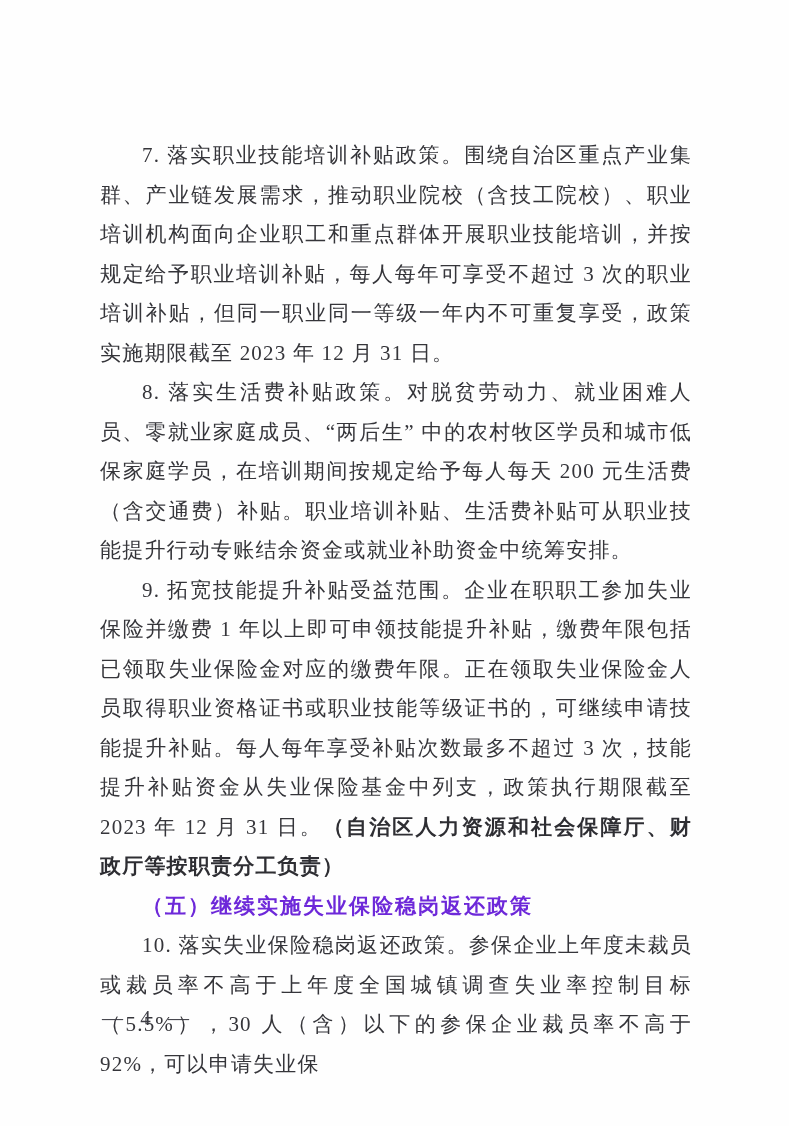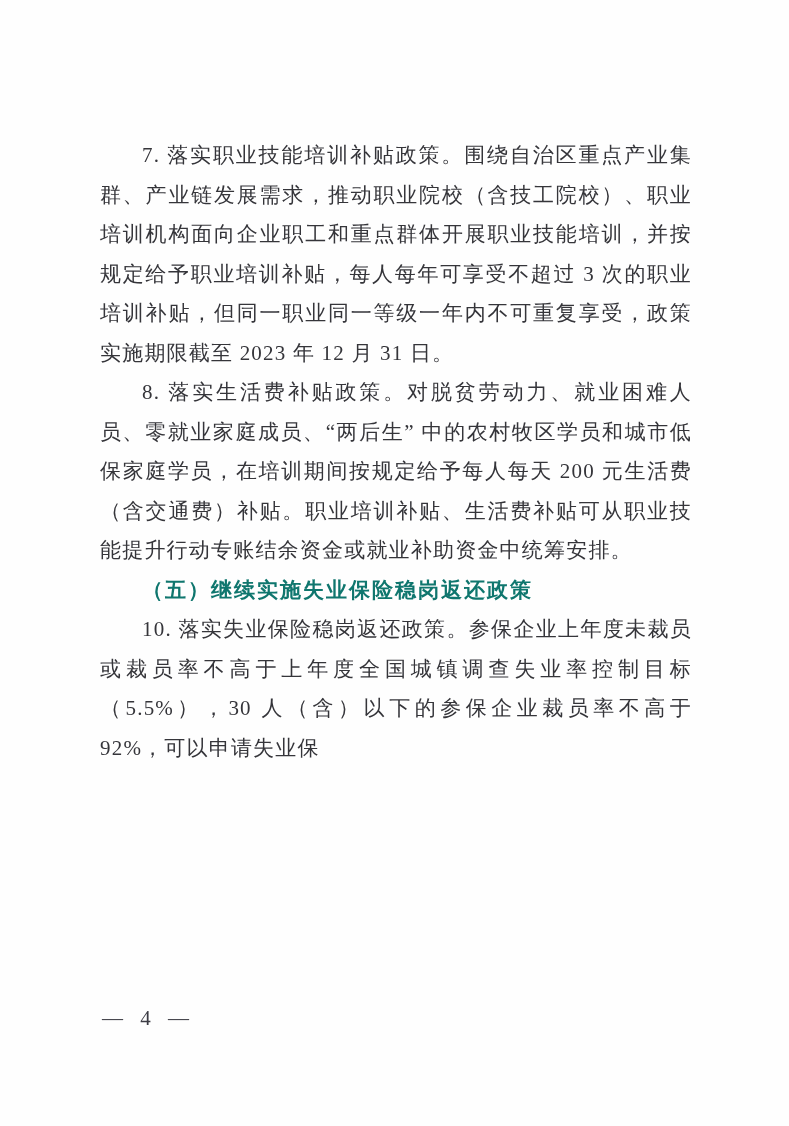--- a/index.html
+++ b/index.html
@@ -29,21 +29,21 @@
   .content p {
     text-indent: 2em;
     margin: 0;
   }
   .para-note {
     font-weight: 600;
     color: #2e2e33;
   }
   .section-heading {
     font-weight: bold;
-    color: #0f766e;
+    color: #6d28d9;
     letter-spacing: 2px;
   }
   .pagenum {
     position: absolute;
     left: 102px;
     top: 1002px;
     color: #3c3c44;
     font-size: 21px;
     letter-spacing: 6px;
     line-height: 32px;
@@ -56,20 +56,23 @@
   <div class="content">
 
     <p>
       <span>7. 落实职业技能培训补贴政策。围绕自治区重点产业集群、产业链发展需求，推动职业院校（含技工院校）、职业培训机构面向企业职工和重点群体开展职业技能培训，并按规定给予职业培训补贴，每人每年可享受不超过 3 次的职业培训补贴，但同一职业同一等级一年内不可重复享受，政策实施期限截至 2023 年 12 月 31 日。</span>
     </p>
 
     <p>
       <span>8. 落实生活费补贴政策。对脱贫劳动力、就业困难人员、零就业家庭成员、“两后生” 中的农村牧区学员和城市低保家庭学员，在培训期间按规定给予每人每天 200 元生活费（含交通费）补贴。职业培训补贴、生活费补贴可从职业技能提升行动专账结余资金或就业补助资金中统筹安排。</span>
     </p>
 
+    <p>
+      <span>9. 拓宽技能提升补贴受益范围。企业在职职工参加失业保险并缴费 1 年以上即可申领技能提升补贴，缴费年限包括已领取失业保险金对应的缴费年限。正在领取失业保险金人员取得职业资格证书或职业技能等级证书的，可继续申请技能提升补贴。每人每年享受补贴次数最多不超过 3 次，技能提升补贴资金从失业保险基金中列支，政策执行期限截至 2023 年 12 月 31 日。</span><span class="para-note">（自治区人力资源和社会保障厅、财政厅等按职责分工负责）</span>
+    </p>
 
     <p class="section-heading">（五）继续实施失业保险稳岗返还政策</p>
 
     <p>
       <span>10. 落实失业保险稳岗返还政策。参保企业上年度未裁员或裁员率不高于上年度全国城镇调查失业率控制目标（5.5%），30 人（含）以下的参保企业裁员率不高于 92%，可以申请失业保</span>
     </p>
 
   </div>
 
   <div class="pagenum">— 4 —</div>

